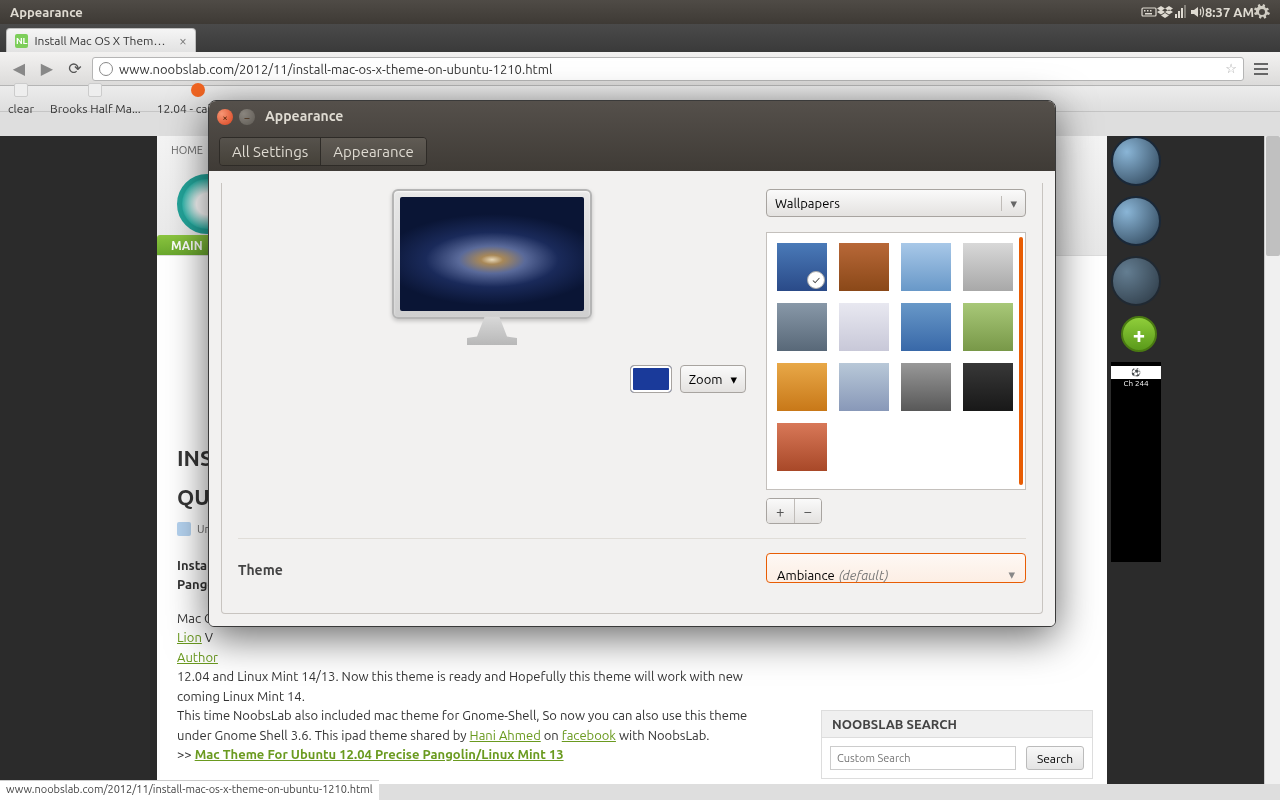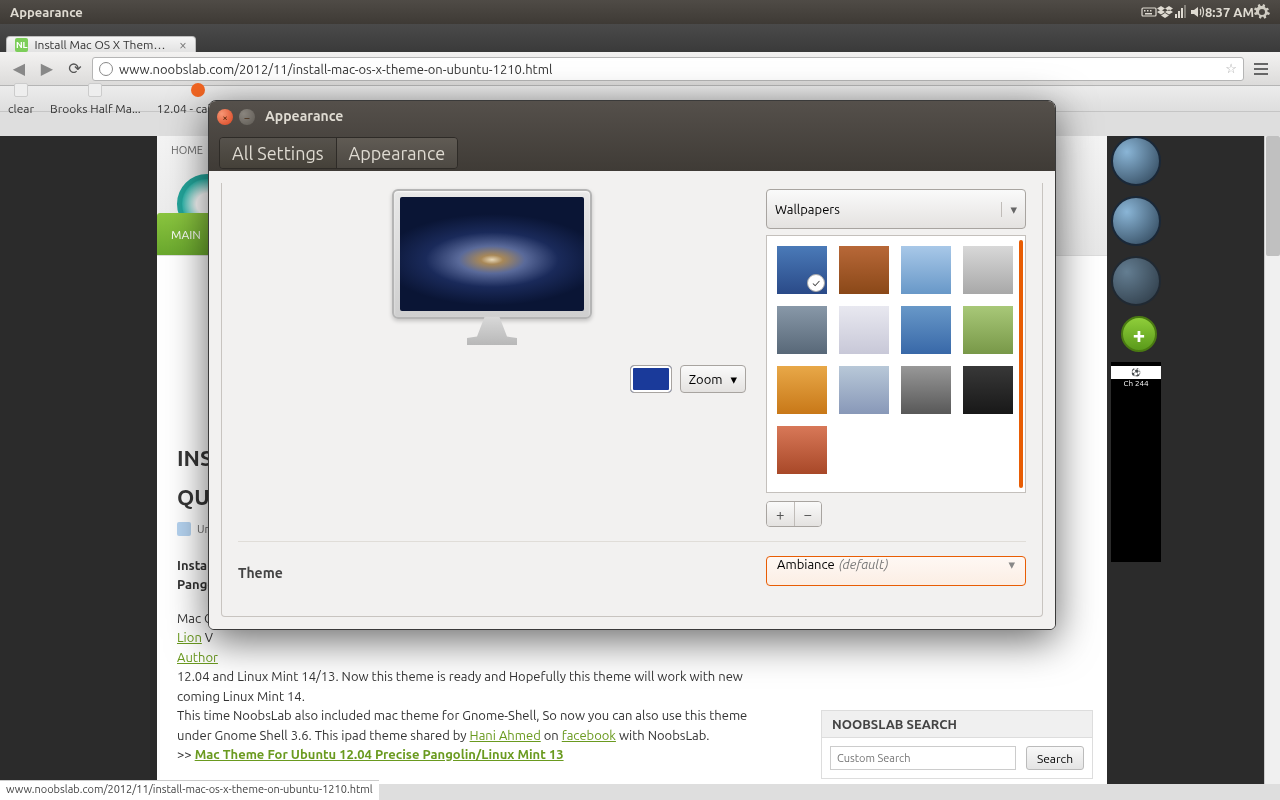--- a/index.html
+++ b/index.html
@@ -7,41 +7,41 @@
 
 
 .top-panel { height: 24px; background: linear-gradient(#4f4b46,#3e3a35); color: #dfdbd2; display: flex; align-items: center; padding: 0 10px; font-size: 13px; font-weight: bold; }
 .top-panel .spacer { flex: 1; }
 .top-panel .ind { display: inline-flex; align-items: center; }
 .top-panel svg { width: 16px; height: 16px; }
 
 
 .browser { position: absolute; top: 24px; left: 0; right: 0; bottom: 0; background: #dedede; }
 .tab-strip { height: 28px; background: linear-gradient(#4a4a4a,#3a3a3a); display: flex; align-items: flex-end; padding-left: 6px; }
-.tab { height: 16px; background: linear-gradient(#f5f5f5,#e2e2e2); border-radius: 4px 4px 0 0; display: flex; align-items: center; padding: 0 8px; font-size: 12px; color: #333; max-width: 190px; border:1px solid #bdbdbd; border-bottom:none;}
+.tab { height: 24px; background: linear-gradient(#f5f5f5,#e2e2e2); border-radius: 4px 4px 0 0; display: flex; align-items: center; padding: 0 8px; font-size: 12px; color: #333; max-width: 190px; border:1px solid #bdbdbd; border-bottom:none;}
 .tab .fav { width: 14px; height: 14px; background:#7dce5a; border-radius:2px; margin-right:6px; display:flex;align-items:center;justify-content:center;font-size:9px;color:#fff;font-weight:bold;}
 .tab .close { margin-left: 8px; color:#777; font-size:14px;}
 .nav-bar { height: 34px; background: linear-gradient(#f3f2f1,#dcdbda); border-bottom:1px solid #b5b5b5; display:flex; align-items:center; padding:0 8px; gap:6px;}
 .nav-btn { width:22px; height:22px; display:flex; align-items:center; justify-content:center; color:#888; }
 .nav-btn.enabled{color:#555;}
 .url-bar { flex:1; height:24px; background:#fff; border:1px solid #b5b5b5; border-radius:3px; display:flex; align-items:center; padding:0 6px; font-size:13px; color:#333;}
 .url-bar .globe{width:14px;height:14px;border:1px solid #888;border-radius:50%;margin-right:6px;}
 .url-bar .star{margin-left:auto;color:#aaa;}
 .menu-btn{width:22px;display:flex;flex-direction:column;gap:3px;align-items:center;justify-content:center;}
 .menu-btn span{width:14px;height:2px;background:#666;}
 .bookmarks-bar{height:26px;background:linear-gradient(#ececec,#dedede);border-bottom:1px solid #c5c5c5;display:flex;align-items:center;padding:0 8px;gap:16px;font-size:12px;color:#333;}
 .bm{display:flex;align-items:center;gap:5px;flex-direction:column;}
 .bm .ico{width:14px;height:14px;background:#eee;border:1px solid #ccc;border-radius:2px;}
 .bm .ico.ask{background:#f26522;border-radius:50%;border:none;}
 
 
 .page{position:absolute;top:112px;left:0;right:16px;bottom:16px;background:#2b2b2b;overflow:hidden;}
 .page-inner{width:950px;margin:0 auto;background:#fff;height:100%;position:relative;}
 .page-header{height:120px;background:linear-gradient(#f4f4f4,#e8e8e8);border-bottom:1px solid #ddd;position:relative;}
-.page-nav{position:absolute;bottom:0;left:0;height:42px;background:linear-gradient(#8bc53f,#6aa82e);color:#fff;font-size:12px;font-weight:normal;display:flex;align-items:center;padding:0 14px;border-radius:3px 3px 0 0;}
+.page-nav{position:absolute;bottom:0;left:0;height:20px;background:linear-gradient(#8bc53f,#6aa82e);color:#fff;font-size:12px;font-weight:bold;display:flex;align-items:center;padding:0 14px;border-radius:3px 3px 0 0;}
 .breadcrumb{position:absolute;top:8px;left:14px;font-size:11px;color:#666;}
 .logo{position:absolute;left:20px;top:38px;width:60px;height:60px;border-radius:50%;border:5px solid #23a49a;background:radial-gradient(circle,#fff 30%,#2fb4a9 70%);}
 .page-body{padding:20px;font-size:13px;color:#333;line-height:1.5;}
 .page-body h2{font-size:22px;font-weight:bold;color:#363636;margin-bottom:6px;}
 .page-body a{color:#6a9a1f;text-decoration:underline;}
 .author-line{display:flex;align-items:center;gap:6px;font-size:11px;color:#666;margin:8px 0 18px;}
 .author-line .aico{width:14px;height:14px;background:#b5d3f0;border-radius:2px;}
 .sidebar-col{position:absolute;right:0;top:120px;width:300px;padding:14px;}
 .side-box{border:1px solid #ddd;margin-bottom:14px;background:#fff;}
 .side-title{background:#f0f0f0;padding:6px 10px;font-weight:bold;font-size:13px;color:#444;border-bottom:1px solid #ddd;}
@@ -58,52 +58,52 @@
 
 
 .dialog{position:absolute;left:208px;top:100px;width:848px;border-radius:8px 8px 6px 6px;box-shadow:0 10px 40px rgba(0,0,0,.6);overflow:hidden;background:#f2f1f0;border:1px solid #3a3a3a;}
 .dlg-titlebar{height:70px;background:linear-gradient(#55504b,#3f3b36);color:#dfdbd2;position:relative;}
 .win-controls{position:absolute;left:8px;top:8px;display:flex;gap:6px;}
 .win-btn{width:16px;height:16px;border-radius:50%;display:flex;align-items:center;justify-content:center;font-size:10px;color:#3a1a00;}
 .win-btn.close{background:radial-gradient(circle at 30% 30%,#f79674,#d9431f);}
 .win-btn.min{background:radial-gradient(circle at 30% 30%,#8a857e,#5e5a54);}
 .dlg-title{position:absolute;left:56px;top:7px;font-size:14px;font-weight:bold;}
 .dlg-crumb{position:absolute;left:10px;top:36px;display:flex;border:1px solid #2e2b27;border-radius:4px;overflow:hidden;}
-.dlg-crumb span{padding:5px 12px;font-size:18px;background:linear-gradient(#56524c,#454139);border-right:1px solid #2e2b27;cursor:pointer;}
+.dlg-crumb span{padding:5px 12px;font-size:15px;background:linear-gradient(#56524c,#454139);border-right:1px solid #2e2b27;cursor:pointer;}
 .dlg-crumb span:last-child{border-right:none;background:linear-gradient(#605b54,#4d4943);}
 .dlg-body{background:#f2f1f0;padding:12px;}
 .tabs{display:flex;border-bottom:1px solid #c8c4c0;}
 .tabs .t{padding:6px 14px;font-size:13px;color:#555;border:1px solid transparent;border-bottom:none;border-radius:4px 4px 0 0;position:relative;top:1px;cursor:pointer;}
 .tabs .t.active{background:#f2f1f0;border-color:#c8c4c0;color:#333;}
 .look{border:1px solid #c8c4c0;border-top:none;border-radius:0 0 4px 4px;padding:16px;}
 .row{display:flex;align-items:flex-start;margin-bottom:14px;}
 .row-label{width:180px;font-size:14px;font-weight:bold;color:#444;padding-top:4px;}
 .row-body{flex:1;}
 .bg-row .row-body{display:flex;gap:14px;}
 .preview-col{flex:1;text-align:center;}
 .monitor{width:210px;height:170px;margin:0 auto 6px;position:relative;}
 .mon-frame{width:200px;height:130px;background:linear-gradient(#e8e8e8,#cfcfcf);border:2px solid #b5b5b5;border-radius:6px;padding:6px;margin:0 auto;box-shadow:inset 0 1px 2px rgba(255,255,255,.8),0 2px 4px rgba(0,0,0,.2);}
 .mon-screen{width:100%;height:100%;background:radial-gradient(ellipse 60% 40% at 50% 55%,#e8d8b8 0%,#a88858 10%,#5a6a9a 30%,#1a2a5a 60%,#0a1535 100%);border-radius:2px;}
 .mon-stand{width:50px;height:28px;background:linear-gradient(#d8d8d8,#b8b8b8);margin:-2px auto 0;clip-path:polygon(35% 0,65% 0,80% 70%,100% 75%,100% 100%,0 100%,0 75%,20% 70%);}
 .cur-bg{font-size:13px;font-style:italic;color:#555;margin:12px 0;}
 .preview-buttons{display:flex;gap:8px;justify-content:flex-end;}
 .color-btn{width:42px;height:28px;border:1px solid #a8a4a0;border-radius:4px;background:#1a3a9a;box-shadow:inset 0 0 0 2px #fff;}
 .zoom-sel{height:28px;border:1px solid #a8a4a0;border-radius:4px;background:linear-gradient(#fafafa,#e4e2e0);padding:0 8px;display:flex;align-items:center;font-size:13px;gap:8px;}
 .wp-col{width:260px;}
-.wp-select{height:40px;border:1px solid #a8a4a0;border-radius:4px;background:linear-gradient(#fafafa,#e4e2e0);display:flex;align-items:center;padding:0 8px;font-size:13px;margin-bottom:6px;}
+.wp-select{height:28px;border:1px solid #a8a4a0;border-radius:4px;background:linear-gradient(#fafafa,#e4e2e0);display:flex;align-items:center;padding:0 8px;font-size:13px;margin-bottom:15px;}
 .wp-select .arrow{margin-left:auto;border-left:1px solid #c0bcb8;padding-left:8px;color:#666;}
 .wp-grid{border:1px solid #c4c0bc;background:#fff;height:258px;padding:10px;position:relative;}
 .wp-inner{display:grid;grid-template-columns:repeat(4,50px);gap:12px;}
 .wp{width:50px;height:48px;background:#888;position:relative;cursor:pointer;}
 .wp.sel::after{content:'✓';position:absolute;right:2px;bottom:2px;width:16px;height:16px;background:#fff;border-radius:50%;color:#333;font-size:11px;display:flex;align-items:center;justify-content:center;border:1px solid #aaa;}
 .wp-scroll{position:absolute;right:2px;top:4px;bottom:4px;width:4px;background:#e85d04;border-radius:2px;}
 .wp-actions{display:flex;margin-top:8px;border:1px solid #a8a4a0;border-radius:4px;width:56px;overflow:hidden;}
 .wp-actions button{flex:1;height:24px;border:none;background:linear-gradient(#fafafa,#e4e2e0);font-size:15px;color:#555;cursor:pointer;}
 .wp-actions button:first-child{border-right:1px solid #c0bcb8;}
-.theme-sel{flex:1;height:30px;border:1px solid #e85d04;border-radius:4px;background:linear-gradient(#fef8f4,#fceee4);display:flex;align-items:flex-start;padding:0 10px;font-size:13px;}
+.theme-sel{flex:1;height:30px;border:1px solid #e85d04;border-radius:4px;background:linear-gradient(#fef8f4,#fceee4);display:flex;align-items:flex-end;padding:0 10px;font-size:13px;}
 .theme-sel i{color:#777;font-style:italic;margin-left:4px;}
 .theme-sel .arrow{margin-left:auto;color:#888;}
 .slider-wrap{flex:1;display:flex;align-items:center;gap:8px;font-size:13px;color:#444;}
 .slider{flex:1;height:14px;position:relative;}
 .slider-track{position:absolute;top:5px;left:0;right:0;height:4px;background:#d4d0cc;border-radius:2px;}
 .slider-fill{position:absolute;top:5px;left:0;height:4px;background:#e85d04;border-radius:2px;}
 .slider-thumb{position:absolute;top:0;width:14px;height:14px;background:radial-gradient(#fff,#e0ddd8);border:1px solid #a09c98;border-radius:50%;transform:translateX(-50%);}
 .slider-tick{position:absolute;top:16px;width:1px;height:6px;background:#888;}
 </style>
 </head>

